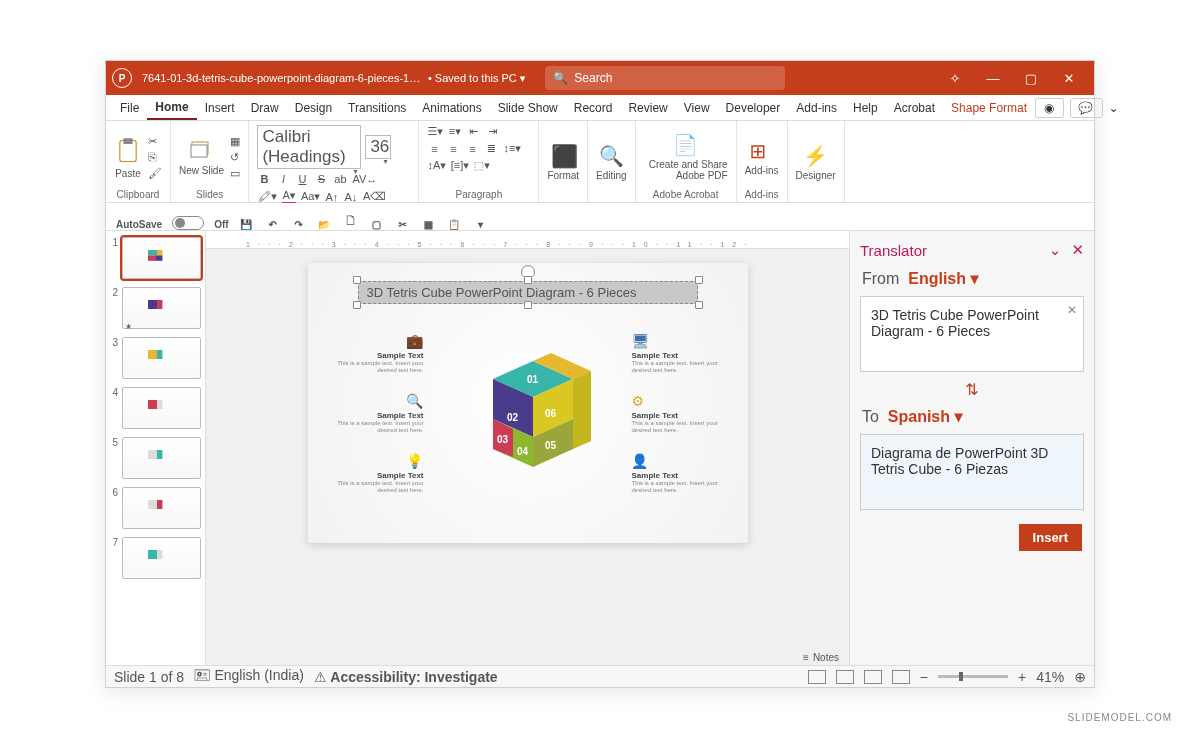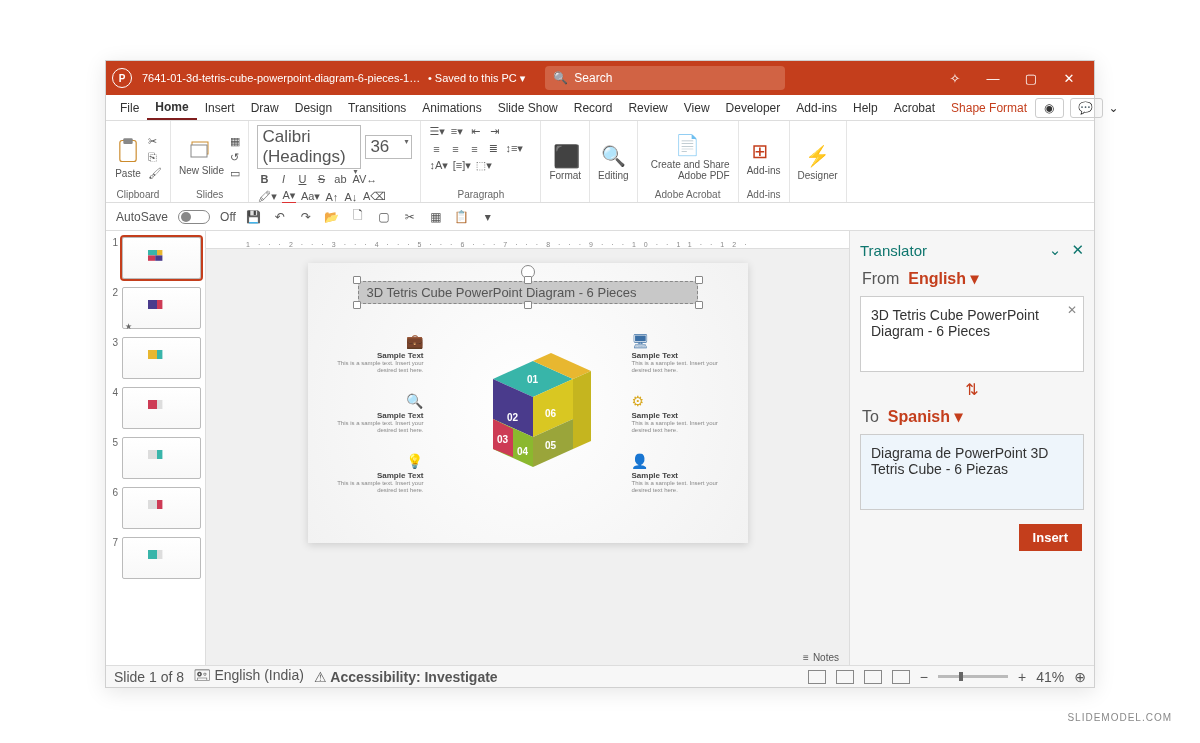--- a/index.html
+++ b/index.html
@@ -23,21 +23,21 @@
 .rgroup .label { text-align: center; font-size: 10px; color: #666; }
 .rgroup .body { display: flex; align-items: center; gap: 6px; flex: 1; }
 .bigbtn { display: flex; flex-direction: column; align-items: center; gap: 2px; font-size: 10px; }
 .bigbtn .ico { width: 24px; height: 24px; }
 .minitools { display: flex; flex-direction: column; gap: 3px; font-size: 11px; }
 .fontrow { display: flex; gap: 4px; align-items: center; }
 .fontbox { border: 1px solid #bbb; padding: 1px 16px 1px 4px; font-size: 17px; background: #fff; position: relative; }
 .fontbox:after { content: "▾"; position: absolute; right: 3px; font-size: 8px; color: #666; }
 .iconrow { display: flex; gap: 5px; font-size: 11px; }
 .iconrow span, .iconrow b, .iconrow i, .iconrow u { display: inline-flex; align-items: center; justify-content: center; min-width: 14px; }
-.qat { background: #fff; height: 28px; border-bottom: 1px solid #ddd; display: flex; align-items: center; padding: 0 10px; gap: 10px; font-size: 12px; color: #555; }
+.qat { background: #fff; height: 28px; border-bottom: 1px solid #ddd; display: flex; align-items: flex-end; padding: 0 10px; gap: 10px; font-size: 10px; color: #555; font-weight: bold; }
 .qat .toggle { border: 1px solid #888; border-radius: 10px; width: 32px; height: 14px; position: relative; background: #fff; }
 .qat .toggle:after { content: ""; position: absolute; left: 2px; top: 1px; width: 10px; height: 10px; background: #888; border-radius: 50%; }
 .qat .qico { width: 16px; text-align: center; }
 .workarea { flex: 1; display: flex; background: #f0f0f0; min-height: 0; }
 .thumbs { width: 100px; background: #fff; border-right: 1px solid #ddd; overflow: hidden; padding: 6px 4px; }
 .thumb { display: flex; gap: 4px; margin-bottom: 8px; font-size: 10px; color: #666; }
 .thumb .num { width: 8px; text-align: right; }
 .thumb .mini { flex: 1; height: 42px; border: 1px solid #bbb; background: linear-gradient(#fff,#f8f8f8); border-radius: 2px; position: relative; }
 .thumb.sel .mini { outline: 2px solid #c43e1c; }
 .thumb .minicube { position: absolute; left: 30%; top: 30%; width: 22px; height: 18px; }
@@ -49,21 +49,21 @@
 .slide .titletxt { background: #c8c8c8; padding: 3px 8px; font-size: 13px; color: #555; border: 1px dashed #888; position: relative; }
 .slide .rotate-handle { position: absolute; top: -20px; left: 50%; transform: translateX(-50%); width: 14px; height: 14px; border: 1px solid #888; border-radius: 50%; background: #fff; }
 .slide .handle { position: absolute; width: 8px; height: 8px; background: #fff; border: 1px solid #888; border-radius: 1px; }
 .cube { position: absolute; left: 50%; top: 52%; transform: translate(-50%,-50%); width: 130px; height: 120px; }
 .sample { position: absolute; width: 100px; font-size: 7px; color: #555; }
 .sample .sico { font-size: 14px; }
 .sample .st { font-weight: bold; font-size: 8px; color: #444; margin-top: 2px; }
 .sample .sd { font-size: 6px; color: #888; line-height: 1.2; }
 
 .translator { width: 245px; background: #f6f6f6; border-left: 1px solid #ddd; display: flex; flex-direction: column; font-size: 12px; }
-.translator .thead { display: flex; align-items: center; padding: 10px 10px 6px; font-size: 15px; color: #0f766e; }
+.translator .thead { display: flex; align-items: center; padding: 10px 10px 6px; font-size: 15px; color: #be185d; }
 .translator .thead .sp { flex: 1; }
 .translator .langlabel { padding: 4px 12px; font-size: 16px; color: #555; }
 .translator .langlabel .lang { color: #c43e1c; font-weight: bold; }
 .translator .txtbox { margin: 4px 10px; background: #fff; border: 1px solid #ccc; padding: 10px 26px 10px 10px; font-size: 14px; color: #333; min-height: 76px; position: relative; }
 .translator .txtbox .clr { position: absolute; right: 6px; top: 6px; color: #888; font-size: 12px; cursor: pointer; }
 .translator .swap { text-align: center; color: #c43e1c; font-size: 16px; padding: 4px; }
 .translator .txtbox.result { background: #eef5fb; }
 .translator .insertbtn { margin: 10px 12px 10px auto; background: #c43e1c; color: #fff; padding: 6px 14px; font-size: 13px; font-weight: bold; width: fit-content; cursor: pointer; }
 .notebar { position: absolute; bottom: 0; right: 6px; font-size: 10px; color: #555; display: flex; align-items: center; gap: 4px; padding: 2px 4px; }
 .statusbar { height: 22px; border-top: 1px solid #ddd; background: #f7f7f7; display: flex; align-items: center; font-size: 14px; color: #555; padding: 0 8px; gap: 10px; }
@@ -152,21 +152,21 @@
           <span>↺</span>
           <span>▭</span>
         </div>
       </div>
       <div class="label">Slides</div>
     </div>
     <div class="rgroup" style="min-width:170px">
       <div class="body" style="flex-direction:column;align-items:flex-start;gap:4px">
         <div class="fontrow">
           <div class="fontbox" style="width:104px">Calibri (Headings)</div>
-          <div class="fontbox" style="width:47px">36</div>
+          <div class="fontbox" style="width:26px">36</div>
         </div>
         <div class="iconrow">
           <b>B</b>
           <i>I</i>
           <u>U</u>
           <span style="text-decoration:line-through">S</span>
           <span>ab</span>
           <span>AV↔</span>
         </div>
         <div class="iconrow">

